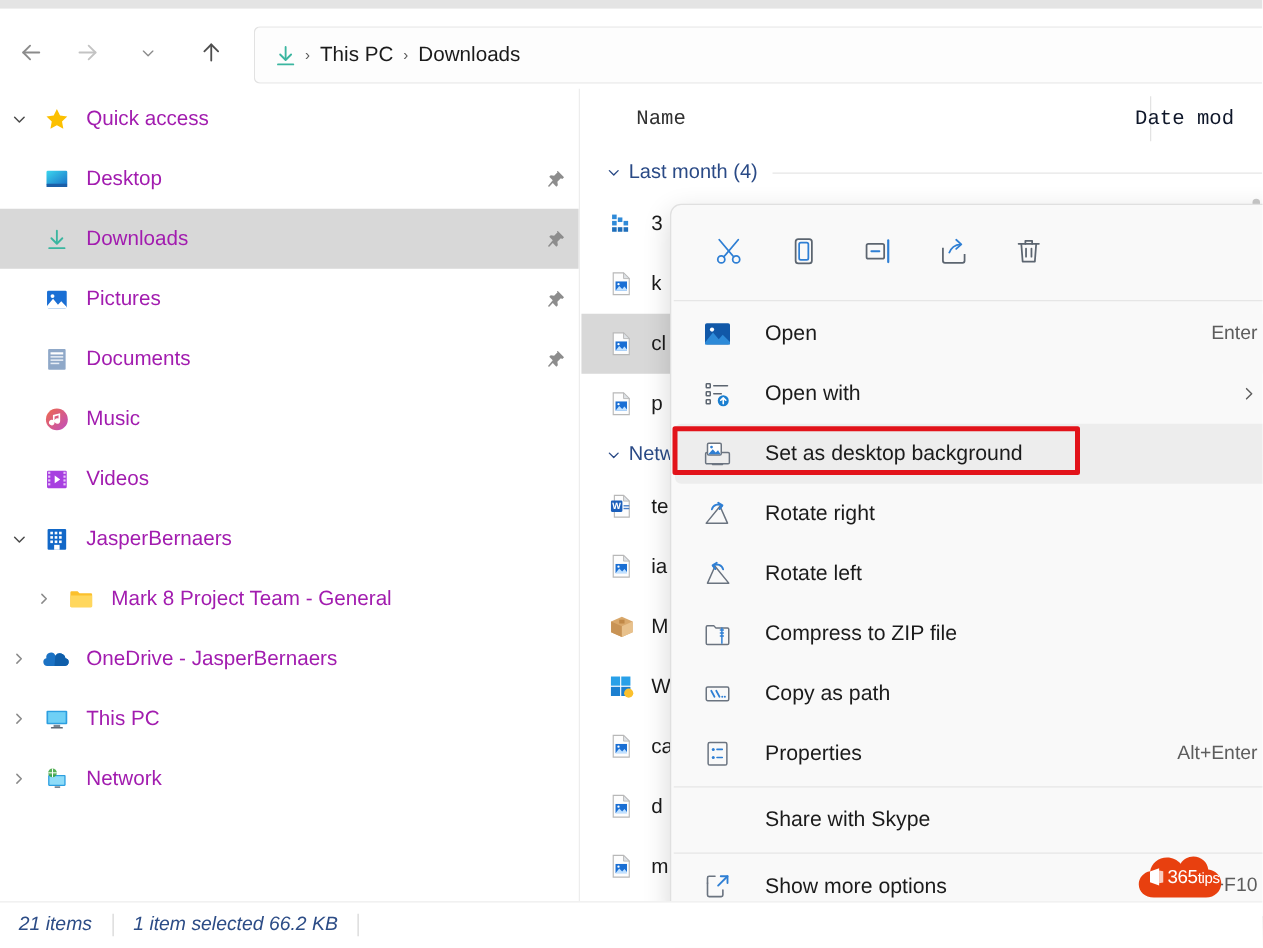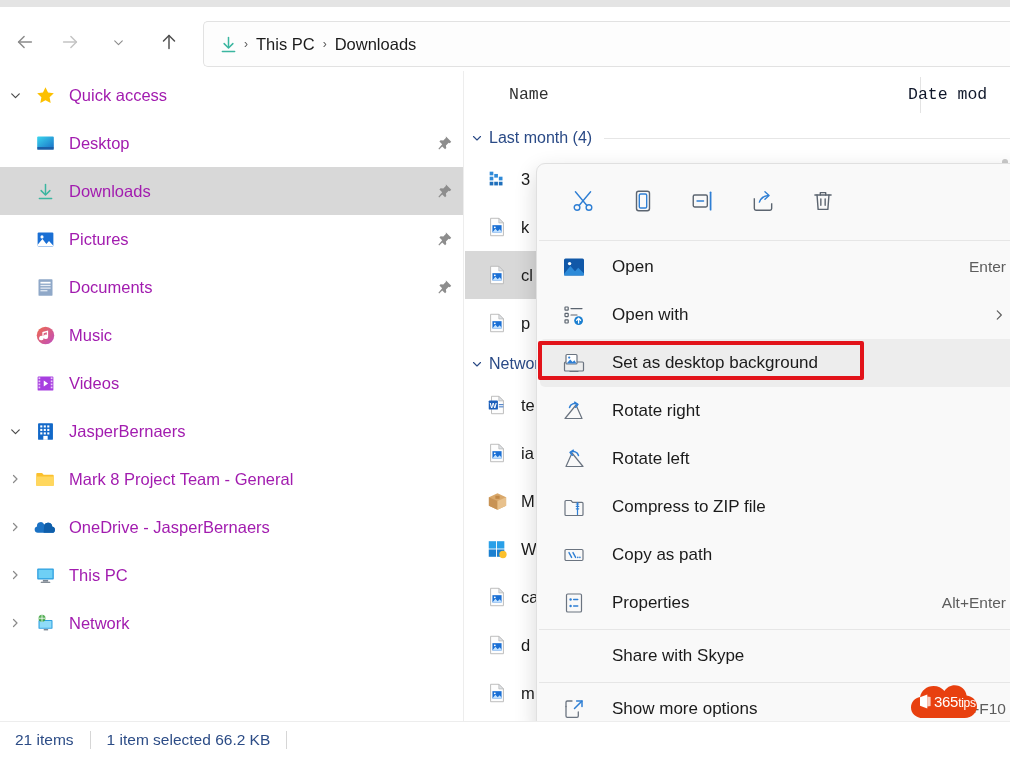--- a/index.html
+++ b/index.html
@@ -54,52 +54,52 @@
   }
   .tree-row.sel{ background:#d8d8d8; }
   .chev{
     width:30px; min-width:30px; display:flex; align-items:center; justify-content:center;
     color:#5c5c5c;
   }
   .chev.hidden{ visibility:hidden; }
   .tree-ico{ width:30px; min-width:30px; display:flex; align-items:center; justify-content:center; margin-right:9px;}
   .tree-label{ font-size:16.5px; color:#a21caf; white-space:nowrap; }
   .pin{ margin-left:auto; display:flex; align-items:center; color:#8a8a8a; }
-  .indent1{ padding-left:0; }
+  .indent1{ padding-left:20px; }
 
   
   .filelist{
     position:absolute; left:465px; top:71px; right:0; height:650px;
     background:#ffffff; overflow:hidden;
   }
   .colhdr{ position:relative; height:50px;font-family:Liberation Mono, monospace; }
   .col-name{ position:absolute; left:44px; top:14px; font-size:16.5px; color:#313131; }
   .col-date{ position:absolute; left:443px; top:14px; font-size:16.5px; color:#0f172a; white-space:nowrap;}
   .colsep{ position:absolute; left:455px; top:6px; width:1px; height:36px; background:#e3e3e3; }
 
-  .grouphdr{ position:relative; height:34px; display:flex; align-items:center; padding-left:6px; }
+  .grouphdr{ position:relative; height:34px; display:flex; align-items:center; padding-left:6px;margin-left:14px; }
   .grouphdr .gchev{ color:#2a4a86; margin-right:6px; display:flex; align-items:center; }
   .grouphdr .gtxt{ font-size:16px; color:#2a4a86; white-space:nowrap; }
   .grouphdr .gline{ flex:1; height:1px; background:#e6e6e6; margin-left:12px; }
 
   .frow{ position:relative; height:48px; display:flex; align-items:center; padding-left:18px; cursor:default;}
   .frow.sel{ background:#d8d8d8; }
   .fico{ width:28px; min-width:28px; display:flex; align-items:center; justify-content:center; margin-right:10px; }
   .fname{ font-size:16.5px; color:#1b1b1b; white-space:nowrap; overflow:hidden; }
 
   .vscroll{ position:absolute; right:2px; top:54px; width:6px; height:560px; }
   .vthumb{ position:absolute; right:0; top:34px; width:6px; height:120px; background:#c9c9c9; border-radius:3px; }
 
   
   .statusbar{
     position:absolute; left:0; bottom:0; width:1010px; height:37px;
     background:#ffffff; border-top:1px solid #ededed;
     display:flex; align-items:center; padding-left:15px; gap:0;
   }
-  .st-item{ font-size:15.5px; color:#2c4c86; white-space:nowrap; }
+  .st-item{ font-size:15.5px; color:#2c4c86; white-space:nowrap;font-style:italic; }
   .st-div{ width:1px; height:18px; background:#d6d6d6; margin:0 16px; }
 
   
   .ctxmenu{
     position:absolute; left:536px; top:163px; width:492px;
     background:#f9f9f9;
     border:1px solid #e0e0e0; border-radius:9px;
     box-shadow:0 8px 22px rgba(0,0,0,.16);
     overflow:hidden;
   }

